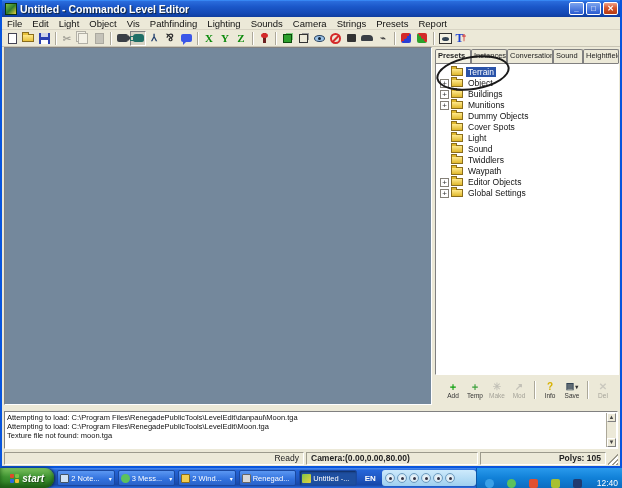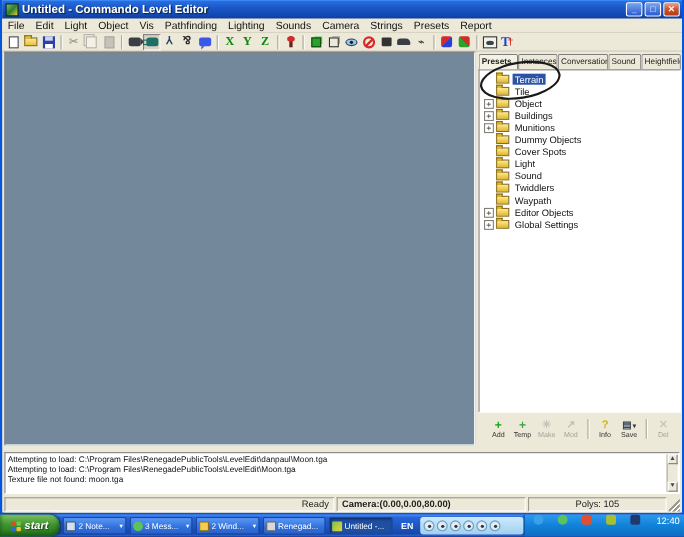--- a/index.html
+++ b/index.html
@@ -125,21 +125,21 @@
   .sarrow { height:9px; background:#ece9d8; border:1px solid; border-color:#fff #808080 #808080 #fff;
     font-size:6px; line-height:7px; text-align:center; color:#444; }
 
   
   .statusbar { position:absolute; left:2px; right:2px; top:451px; height:15px; background:#ece9d8;
     display:flex; font-size:8.5px; color:#222; align-items:center; }
   .spanel { border:1px solid; border-color:#9c9a8c #fff #fff #9c9a8c; height:13px; line-height:11px;
     padding:0 4px; margin-right:2px; }
   .sp-ready { width:300px;text-align:right; }
   .sp-cam { width:172px;font-weight:bold; }
-  .sp-polys { flex:1; text-align:center; }
+  .sp-polys { flex:1; text-align:right;font-weight:bold; }
   .grip { width:10px; height:13px; background:
     linear-gradient(135deg, transparent 50%, #9c9a8c 50%, #9c9a8c 60%, #fff 60%, #fff 70%, #9c9a8c 70%, #9c9a8c 80%, #fff 80%, #fff 90%, #9c9a8c 90%); }
 
   
   .taskbar { position:absolute; left:0; bottom:0; width:622px; height:20px;
     background:linear-gradient(180deg,#4a8cf0 0%,#2565d8 12%,#1e55c0 55%,#1747a8 85%,#2e6ee0 100%);
     display:flex; align-items:center;margin-top:20px; }
   .startbtn { height:20px; width:58px; border-radius:0 9px 9px 0;
     background:linear-gradient(180deg,#7bc25e 0%,#3f9432 45%,#2c7d22 90%);
     display:flex; align-items:center; justify-content:center; gap:3px;
@@ -153,21 +153,21 @@
     padding:0 2px; gap:2px; white-space:nowrap; overflow:hidden; }
   .task.active { background:#1e4fa0; box-shadow:inset 1px 1px 2px #102c60; }
   .ticon { width:9px; height:9px; min-width:9px; border-radius:1px; }
   .tdrop { margin-left:auto; font-size:6px; }
   .lang { color:#fff; font-size:8px; margin:0 6px 0 8px; font-weight:bold; }
   .mediabar { height:16px; width:100px; background:linear-gradient(180deg,#cdeafc,#9fd0ef);
     border-radius:3px; display:flex; align-items:center; gap:2px; padding:0 3px; }
   .mbtn { width:10px; height:10px; border-radius:50%; background:radial-gradient(#fdfefe,#b9d8ec);
     border:1px solid #6e9cc0; position:relative; }
   .mbtn:before { content:""; position:absolute; left:3px; top:3px; width:3px; height:3px; background:#334; border-radius:50%; }
-  .tray { margin-left:auto; height:20px; display:flex; align-items:flex-start; gap:13px; padding:0 4px 0 8px;
+  .tray { margin-left:auto; height:20px; display:flex; align-items:flex-end; gap:13px; padding:0 4px 0 8px;
     background:linear-gradient(180deg,#2a9aec 0%,#1181d8 50%,#0d6cc0 100%); border-left:1px solid #0a58a8;}
   .trayic { width:9px; height:9px; border-radius:2px; }
   .clock { color:#fff; font-size:8.5px; margin-left:2px; }
 </style>
 </head>
 <body>
 
 <div id="screen">
   <div id="app">
 
@@ -296,25 +296,20 @@
         <div class="tab" style="width:36px">Heightfield</div>
       </div>
 
       <div class="treebox">
         <div class="trow selected">
           <span class="expander none"></span>
             <span class="tfolder"></span>
             <span class="tlabel">Terrain</span>
         </div>
         <div class="trow">
-          <span class="expander none"></span>
-            <span class="tfolder"></span>
-            <span class="tlabel">Tile</span>
-        </div>
-        <div class="trow">
           <span class="expander">+</span>
             <span class="tfolder"></span>
             <span class="tlabel">Object</span>
         </div>
         <div class="trow">
           <span class="expander">+</span>
             <span class="tfolder"></span>
             <span class="tlabel">Buildings</span>
         </div>
         <div class="trow">

